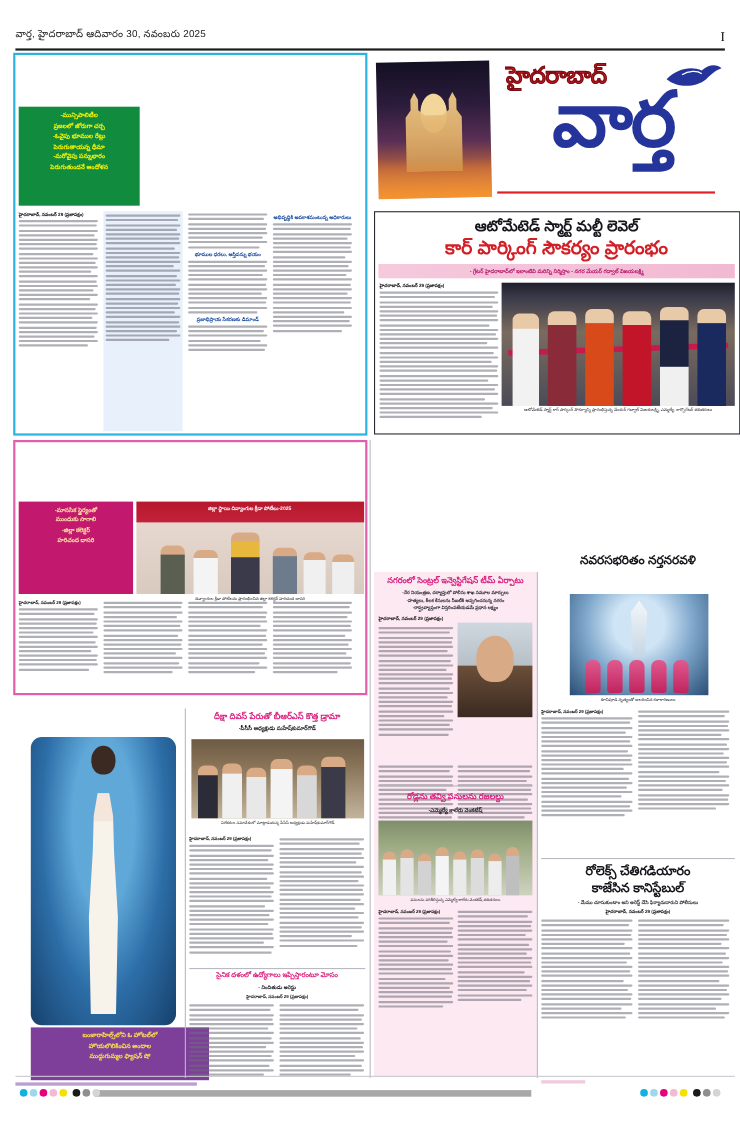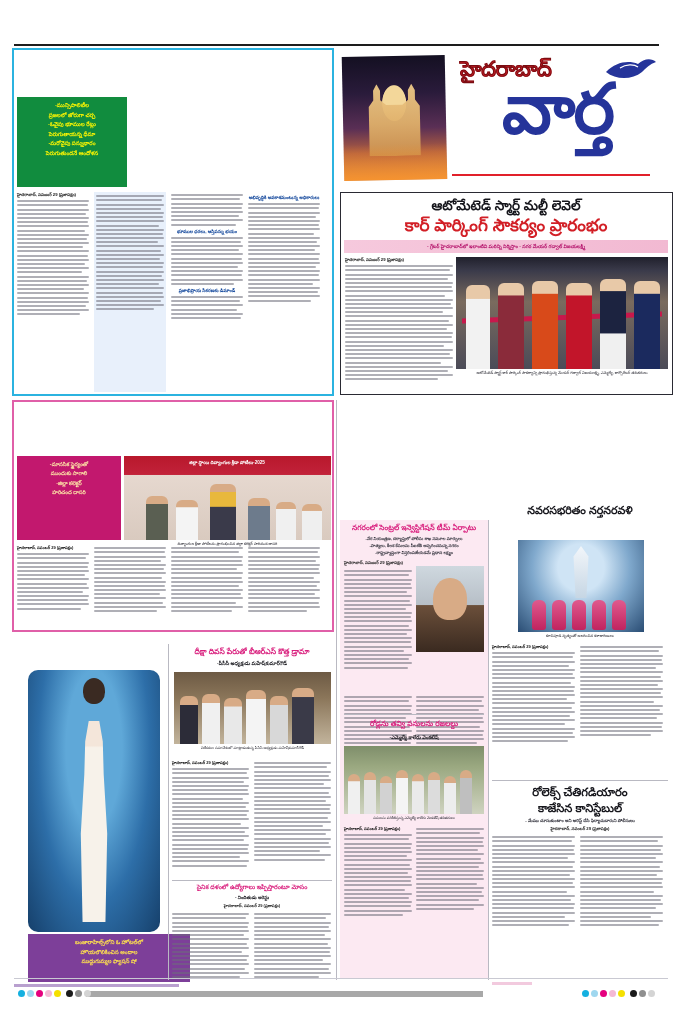--- a/index.html
+++ b/index.html
@@ -266,20 +266,24 @@
   .pink-strip{position:absolute;left:492px;top:982px;width:40px;height:3px;background:#f2cade;}
 
   
   .tl { display:block; height:2px; background:#6d6d7a; opacity:.55; margin:2.2px 0; border-radius:1px;}
 </style>
 </head>
 <body>
 
 <div id="page">
 
+  <div class="topbar">
+    <div class="dateline">వార్త, హైదరాబాద్ ఆదివారం 30, నవంబరు 2025</div>
+    <div class="pageno">I</div>
+  </div>
   <div class="rule-top"></div>
 
   <div class="block" id="lead-box"></div>
 
   <div class="block" id="lead-green">
     <div>-మున్సిపాలిటీల</div>
     <div>ప్రజలలో జోరుగా చర్చ</div>
     <div>-ఓవైపు భూముల రేట్లు</div>
     <div>పెరుగుతాయన్న ధీమా</div>
     <div>-మరోవైపు పన్నుభారం</div>

